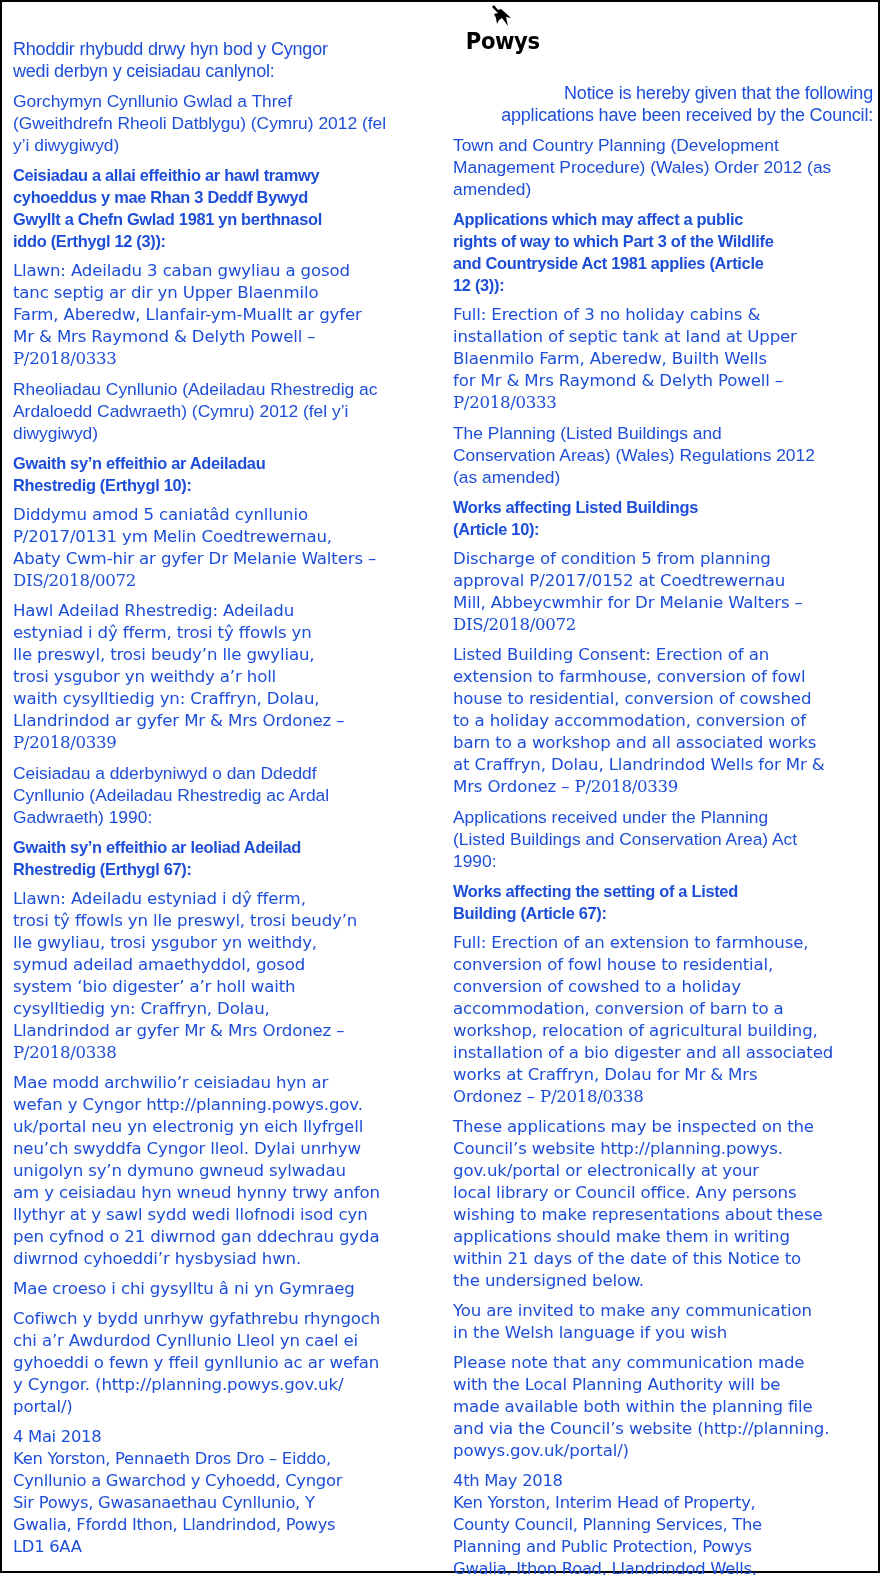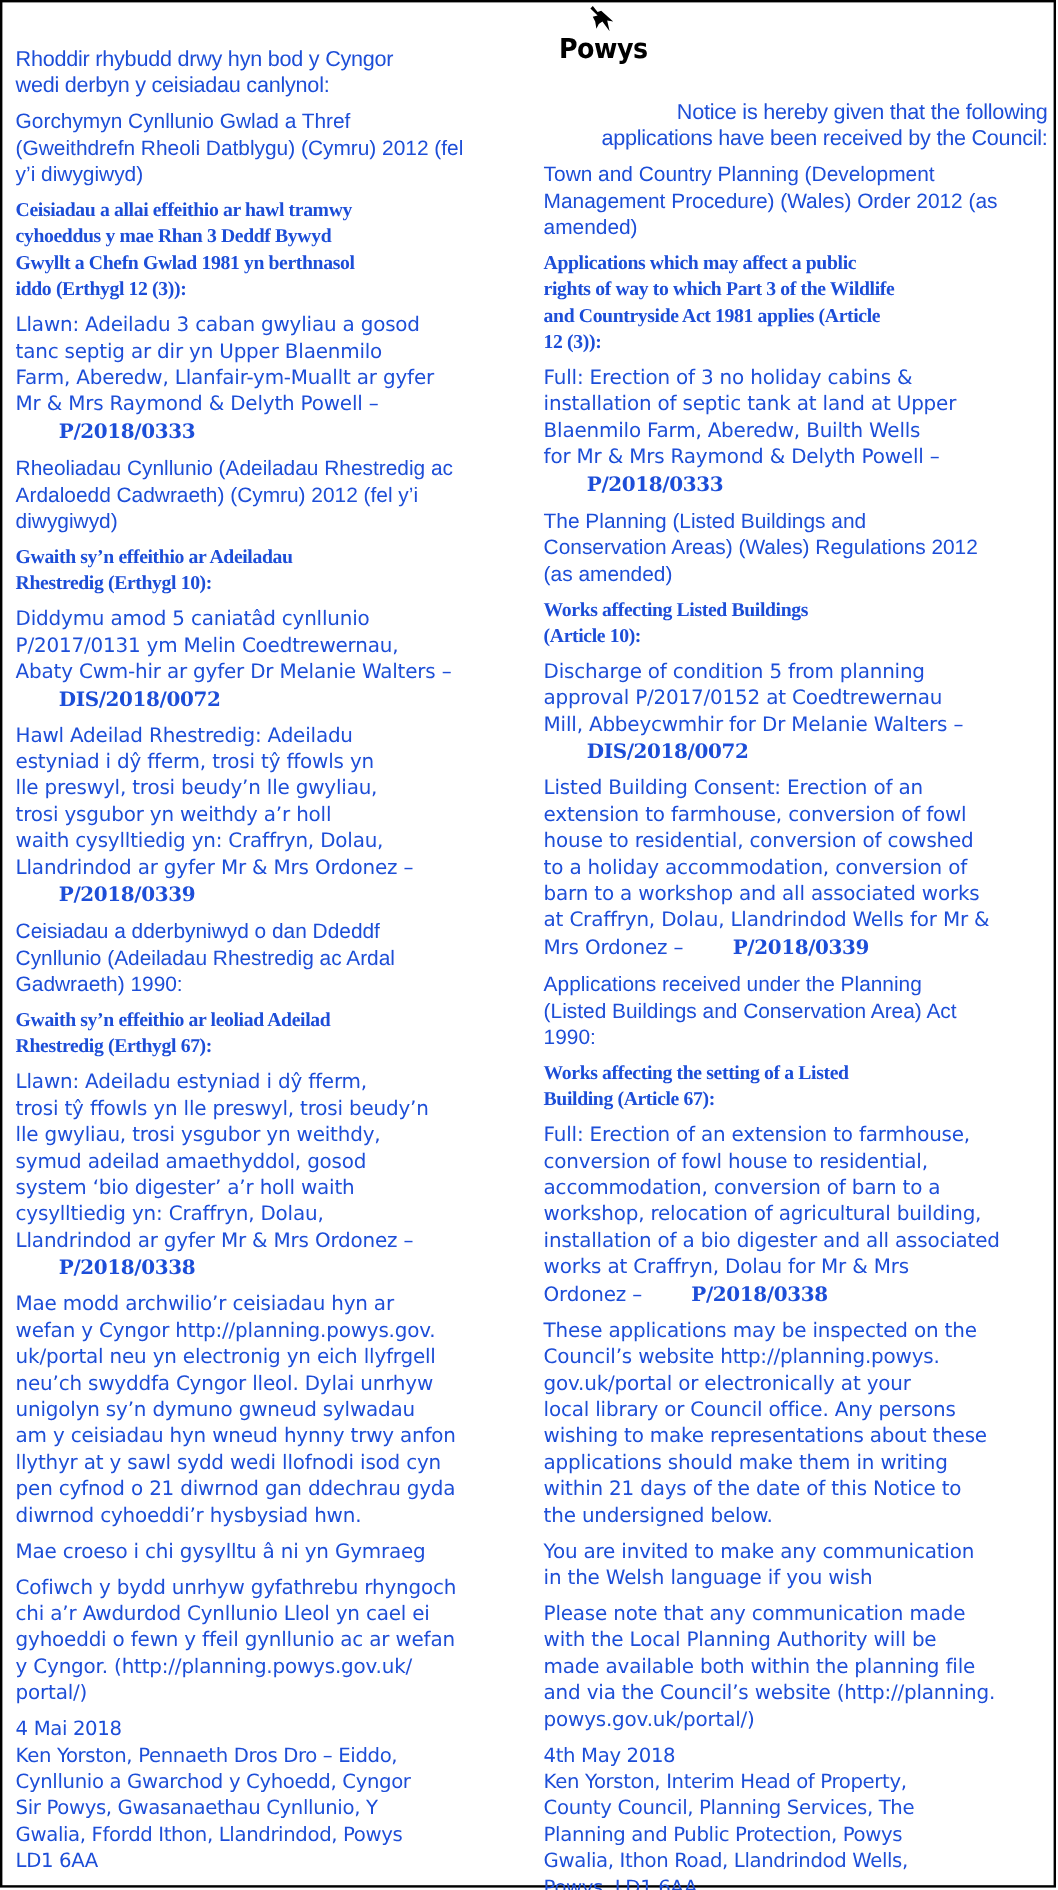--- a/index.html
+++ b/index.html
@@ -20,23 +20,23 @@
   .col {
     position:absolute; top:36px; width:418px;
     font-family:"DejaVu Sans", sans-serif; color:#1d4ed8;
     font-size:16.6px; line-height:22px;
   }
   .col.left { left:11px; }
   .col.right { left:451px; width:420px; }
   .intro { margin:0 0 8px 0; font-family:"Liberation Sans", sans-serif; font-size:18px; line-height:22px; letter-spacing:-0.2px; }
   .col.right .intro { text-align:right;margin-top:44px; }
   .it { margin:0 0 8px 0; font-family:"Liberation Sans", sans-serif; font-size:17.4px; line-height:22px; }
-  .hd { font-weight:bold; margin:0 0 8px 0; font-family:Liberation Serif, serif; font-size:16.4px; line-height:22px; letter-spacing:-0.3px; }
+  .hd { font-weight:bold; margin:0 0 8px 0; font-family:Liberation Sans, sans-serif; font-size:16.4px; line-height:22px; letter-spacing:-0.3px; }
   .p { margin:0 0 8px 0; letter-spacing:-0.15px; }
-  .ref { font-weight:bold; font-family:"DejaVu Serif", serif; letter-spacing:-0.3px;margin-left:36px; }
+  .ref { font-weight:normal; font-family:"DejaVu Serif", serif; letter-spacing:-0.3px; }
   .sig { font-weight:normal; margin:0; font-size:16.4px; line-height:22px; letter-spacing:-0.3px; }
   .line { display:block; white-space:nowrap; }
 </style>
 </head>
 <body>
 
 <div class="frame">
 
   <div class="logo">
     <svg width="26" height="26" viewBox="0 0 26 26">
@@ -194,20 +194,21 @@
         <span class="line">(Listed Buildings and Conservation Area) Act</span>
         <span class="line">1990:</span>
       </div>
     <div class="hd">
         <span class="line">Works affecting the setting of a Listed</span>
         <span class="line">Building (Article 67):</span>
       </div>
     <div class="p">
         <span class="line">Full: Erection of an extension to farmhouse,</span>
         <span class="line">conversion of fowl house to residential,</span>
+        <span class="line">conversion of cowshed to a holiday</span>
         <span class="line">accommodation, conversion of barn to a</span>
         <span class="line">workshop, relocation of agricultural building,</span>
         <span class="line">installation of a bio digester and all associated</span>
         <span class="line">works at Craffryn, Dolau for Mr &amp; Mrs</span>
         <span class="line"><span>Ordonez – </span><span class="ref">P/2018/0338</span></span>
       </div>
     <div class="p">
         <span class="line">These applications may be inspected on the</span>
         <span class="line">Council’s website http://planning.powys.</span>
         <span class="line">gov.uk/portal or electronically at your</span>

